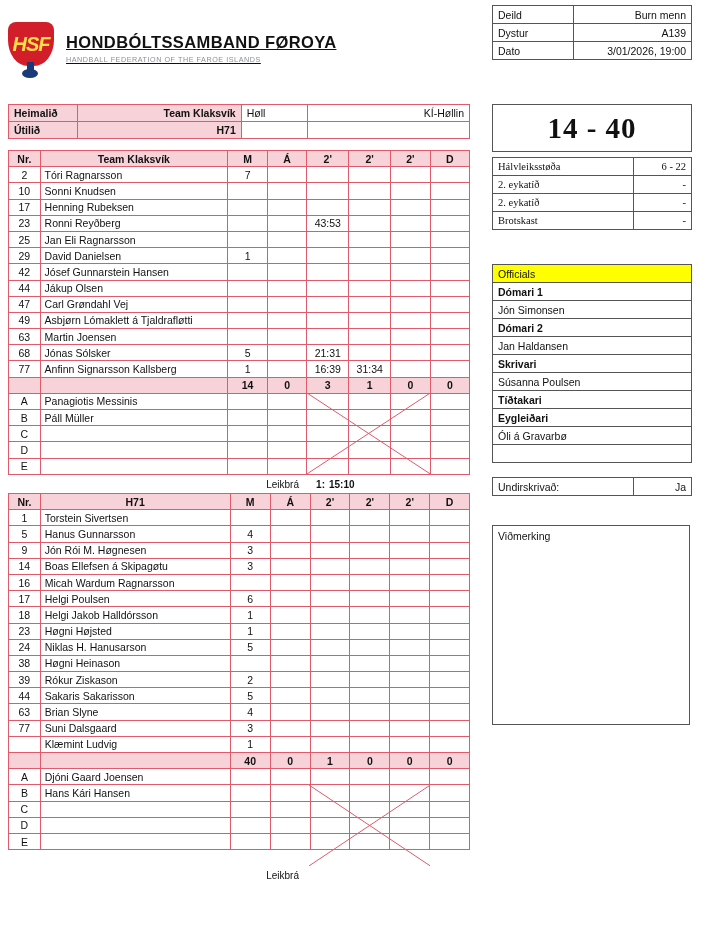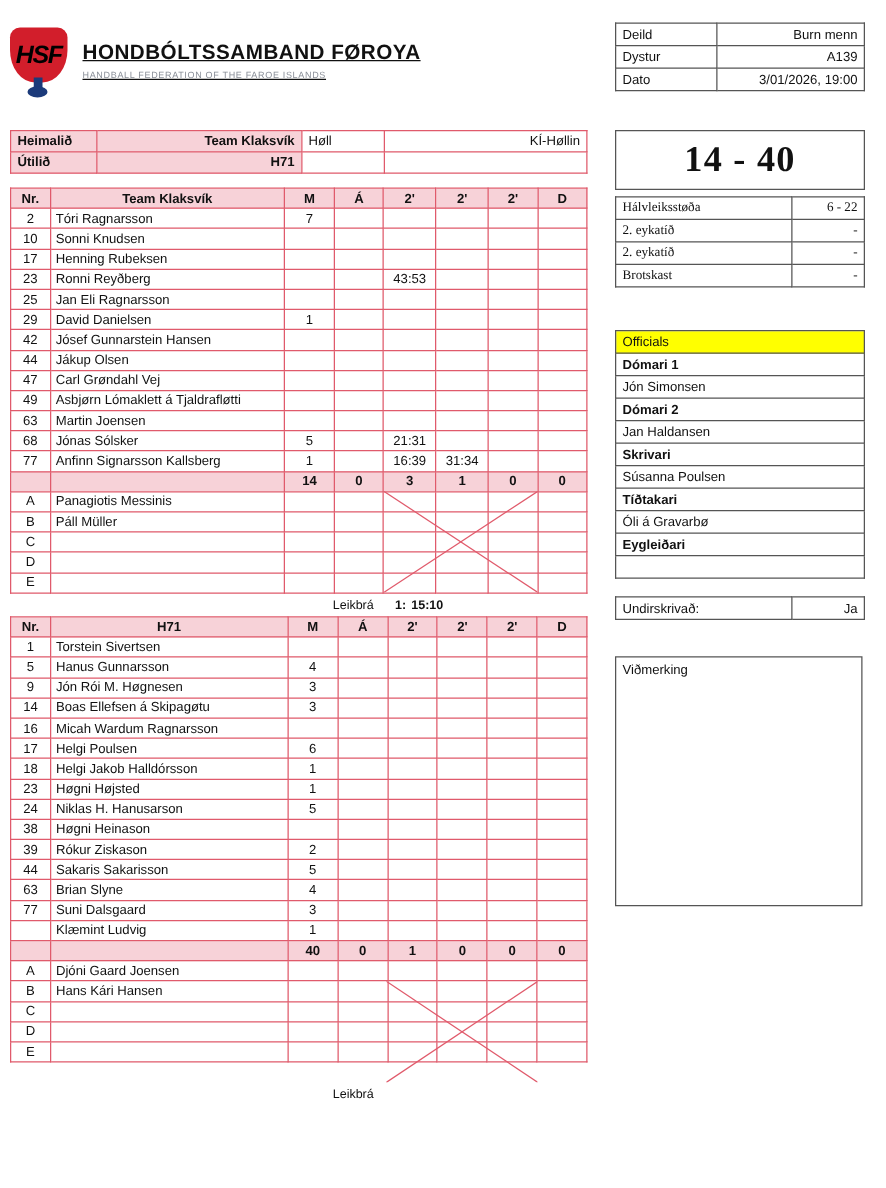--- a/index.html
+++ b/index.html
@@ -11,21 +11,21 @@
   }
   .page{position:absolute;inset:0;}
 
   
   .logo-block{position:absolute;left:8px;top:18px;width:470px;height:60px;display:flex;align-items:center;}
   .logo-mark{width:46px;height:52px;position:relative;flex:0 0 auto;}
   .logo-shield{
     position:absolute;left:0;top:0;width:46px;height:44px;background:#d21e2b;
     border-radius:8px 8px 20px 20px/8px 8px 26px 26px;
     display:flex;align-items:center;justify-content:center;
-    color:#000000;font-weight:bold;font-size:20px;font-style:italic;letter-spacing:-1px;
+    color:#fde047;font-weight:bold;font-size:20px;font-style:italic;letter-spacing:-1px;
   }
   .logo-stem{position:absolute;left:19px;top:40px;width:7px;height:13px;background:#1b3a7a;border-radius:0 0 3px 3px;}
   .logo-ball{position:absolute;left:14px;top:47px;width:16px;height:9px;background:#1b3a7a;border-radius:50%;}
   .logo-text{margin-left:12px;text-decoration:underline;}
   .logo-title{font-size:16.5px;font-weight:bold;letter-spacing:.4px;color:#111;}
   .logo-sub{font-size:7.2px;letter-spacing:.55px;color:#8a8f98;margin-top:3px;}
 
   
   table{border-collapse:collapse;}
 
@@ -522,21 +522,21 @@
           <td class="col-s"></td>
           <td class="col-s"></td>
           <td class="col-s"></td>
           <td class="col-s"></td>
           <td class="col-s"></td>
         </tr>
       </tbody>
     </table>
   <div class="leikbra" id="foot-away" style="position: absolute; left: 8px; top: 868px; width: 462px;"><span style="display:inline-block;width:200px;text-align:right;">Leikbrá</span><span style="display:inline-block;width:26px;text-align:right;font-weight:bold;"></span><span style="display:inline-block;width:50px;text-align:left;padding-left:4px;font-weight:bold;"></span></div>
 
-  <div class="rcol" style="top:18px;border-radius:13px;">
+  <div class="rcol" style="top:5px;border-radius:13px;">
     <table class="rtbl">
       <tbody>
           <tr>
         <td style="width:70px">Deild</td>
         <td class="r">Burn menn</td>
       </tr>
       <tr>
         <td>Dystur</td>
         <td class="r">A139</td>
       </tr>
@@ -593,24 +593,24 @@
           <tr>
             <td colspan="2" class="b">Skrivari</td>
           </tr>
           <tr>
             <td colspan="2">Súsanna Poulsen</td>
           </tr>
           <tr>
             <td colspan="2" class="b">Tíðtakari</td>
           </tr>
           <tr>
+            <td colspan="2" class="b">Eygleiðari</td>
+          </tr>
+          <tr>
             <td colspan="2">Óli á Gravarbø</td>
-          </tr>
-          <tr>
-            <td colspan="2" class="b">Eygleiðari</td>
           </tr>
           <tr>
             <td colspan="2"></td>
           </tr>
         </tbody>
       </table>
     <table class="rtbl" style="margin-top:14px">
       <tbody>
           <tr>
         <td style="width:130px">Undirskrivað:</td>

